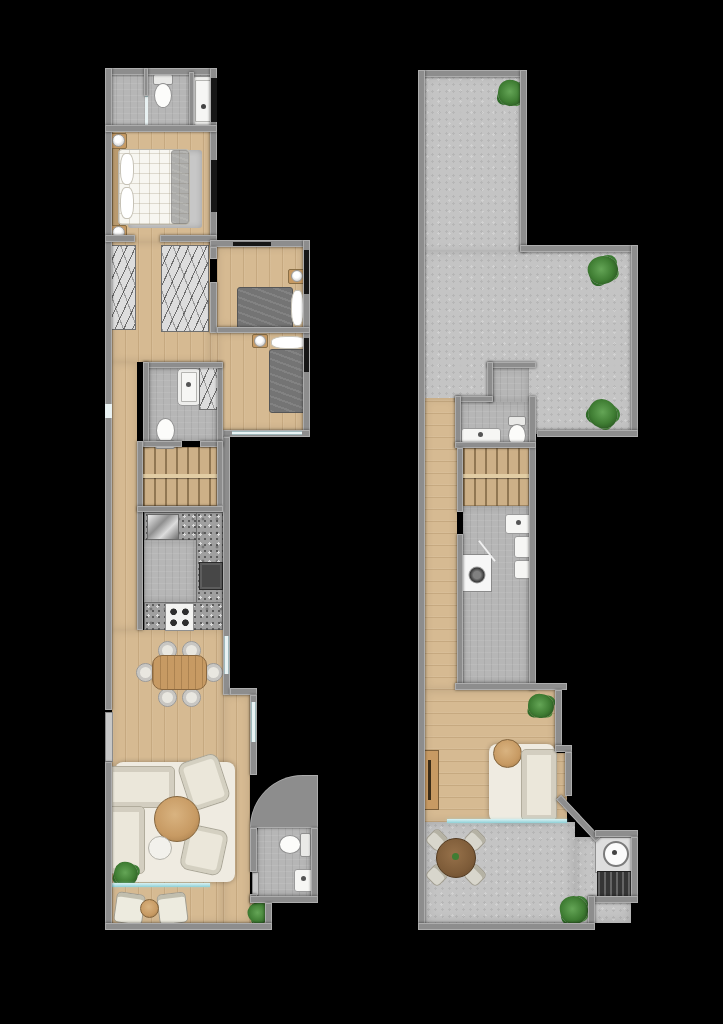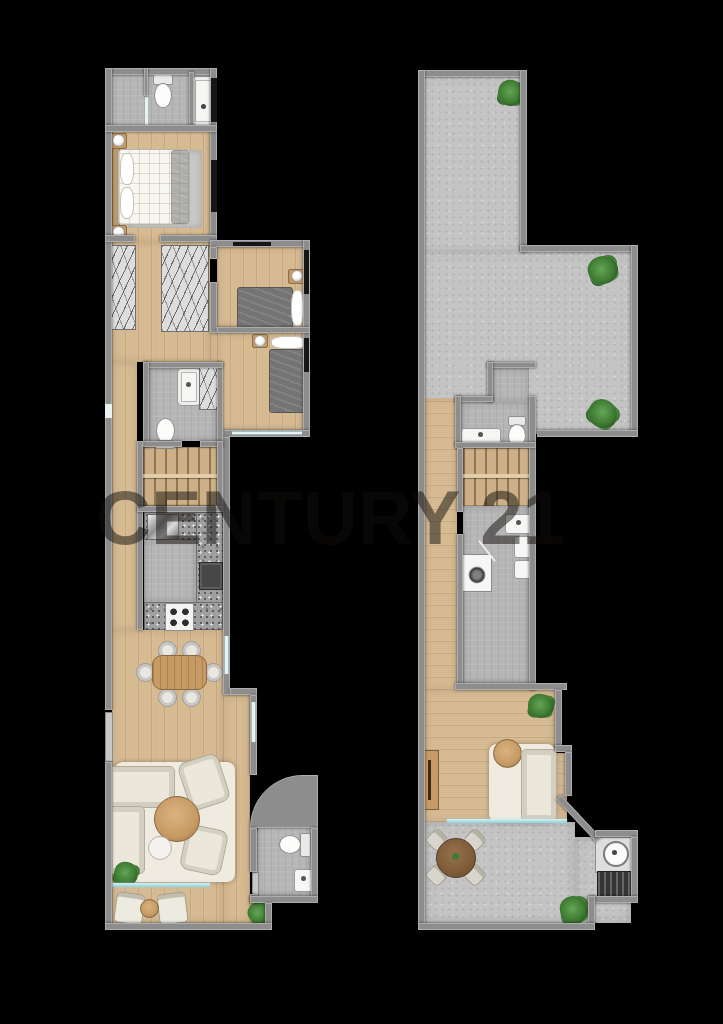--- a/index.html
+++ b/index.html
@@ -307,14 +307,13 @@
     <div class="wall" style="left:555px;top:745px;width:17px;height:7px"></div>
     <div class="wall" style="left:565px;top:752px;width:7px;height:44px"></div>
     <div class="wall" style="left:558px;top:796px;width:58px;height:7px;transform:rotate(47deg);transform-origin:3px 3px"></div>
     <div class="wall" style="left:595px;top:830px;width:43px;height:7px"></div>
     <div class="wall" style="left:631px;top:837px;width:7px;height:66px"></div>
     <div class="wall" style="left:588px;top:896px;width:50px;height:7px"></div>
     <div class="wall" style="left:588px;top:896px;width:7px;height:34px"></div>
     <div class="wall" style="left:418px;top:923px;width:177px;height:7px"></div>
   </section>
 
-  <div class="watermark">CENTURY 21</div>
 </div>
 
 </body></html>

